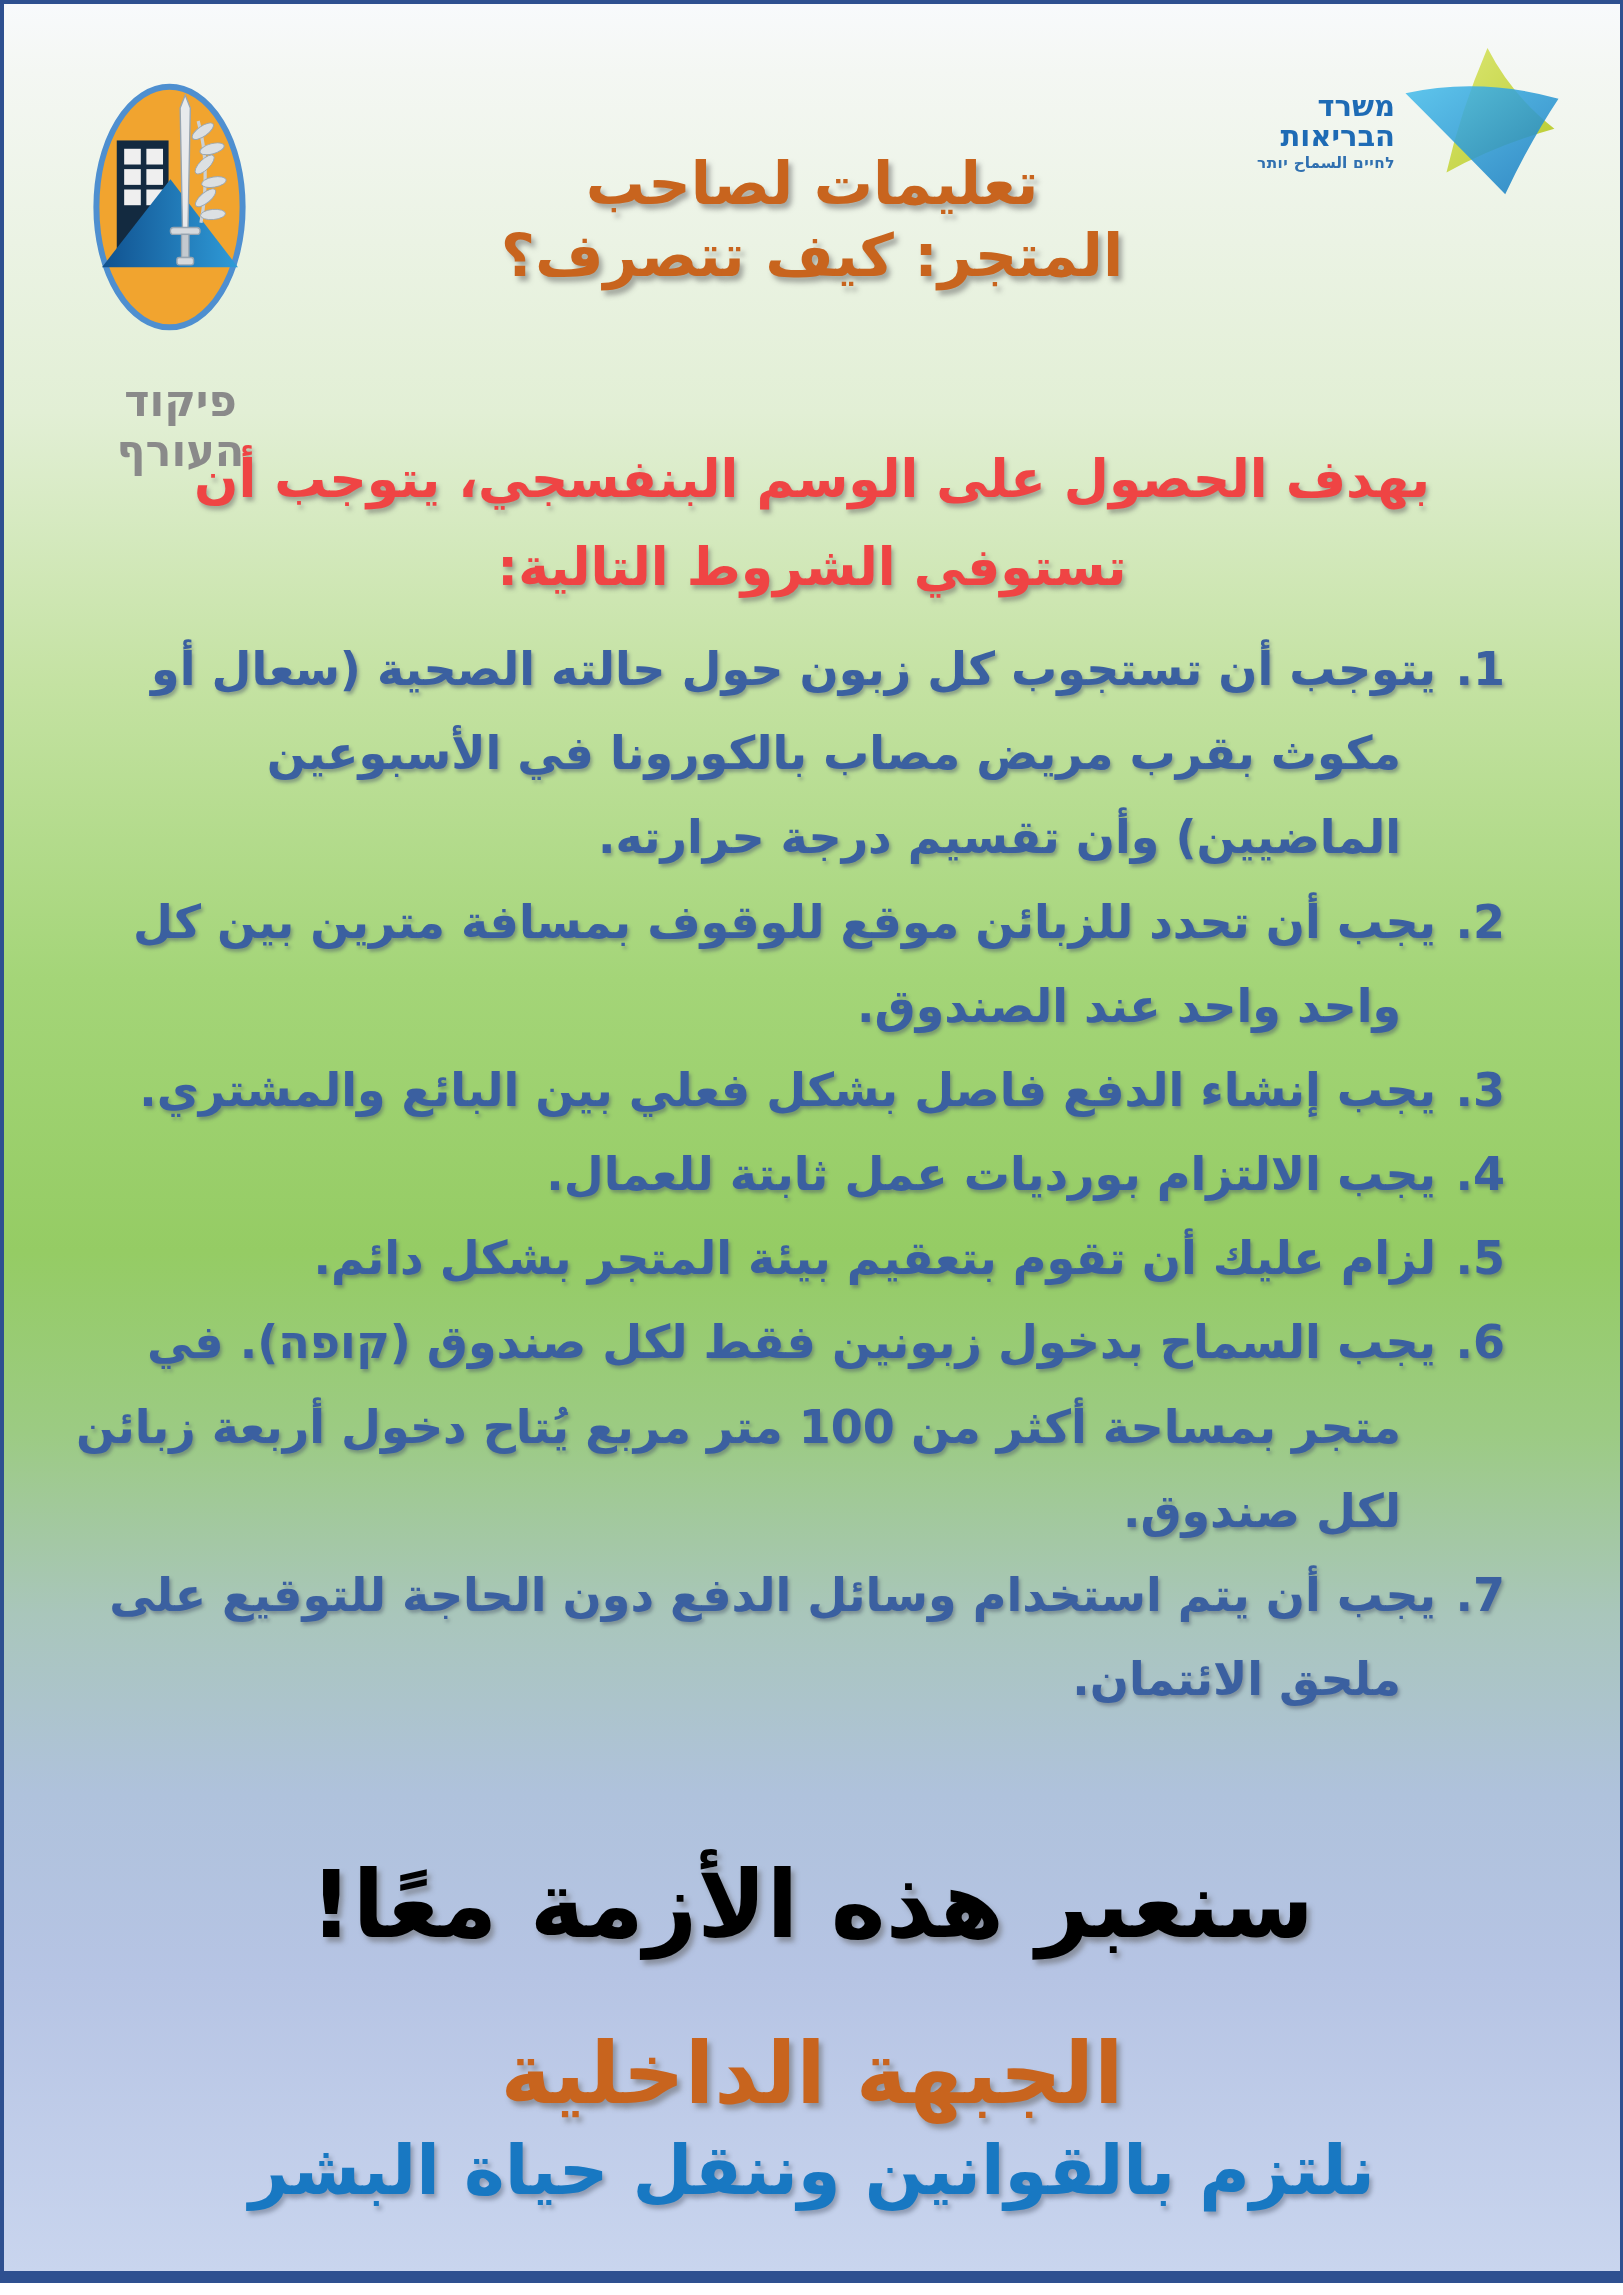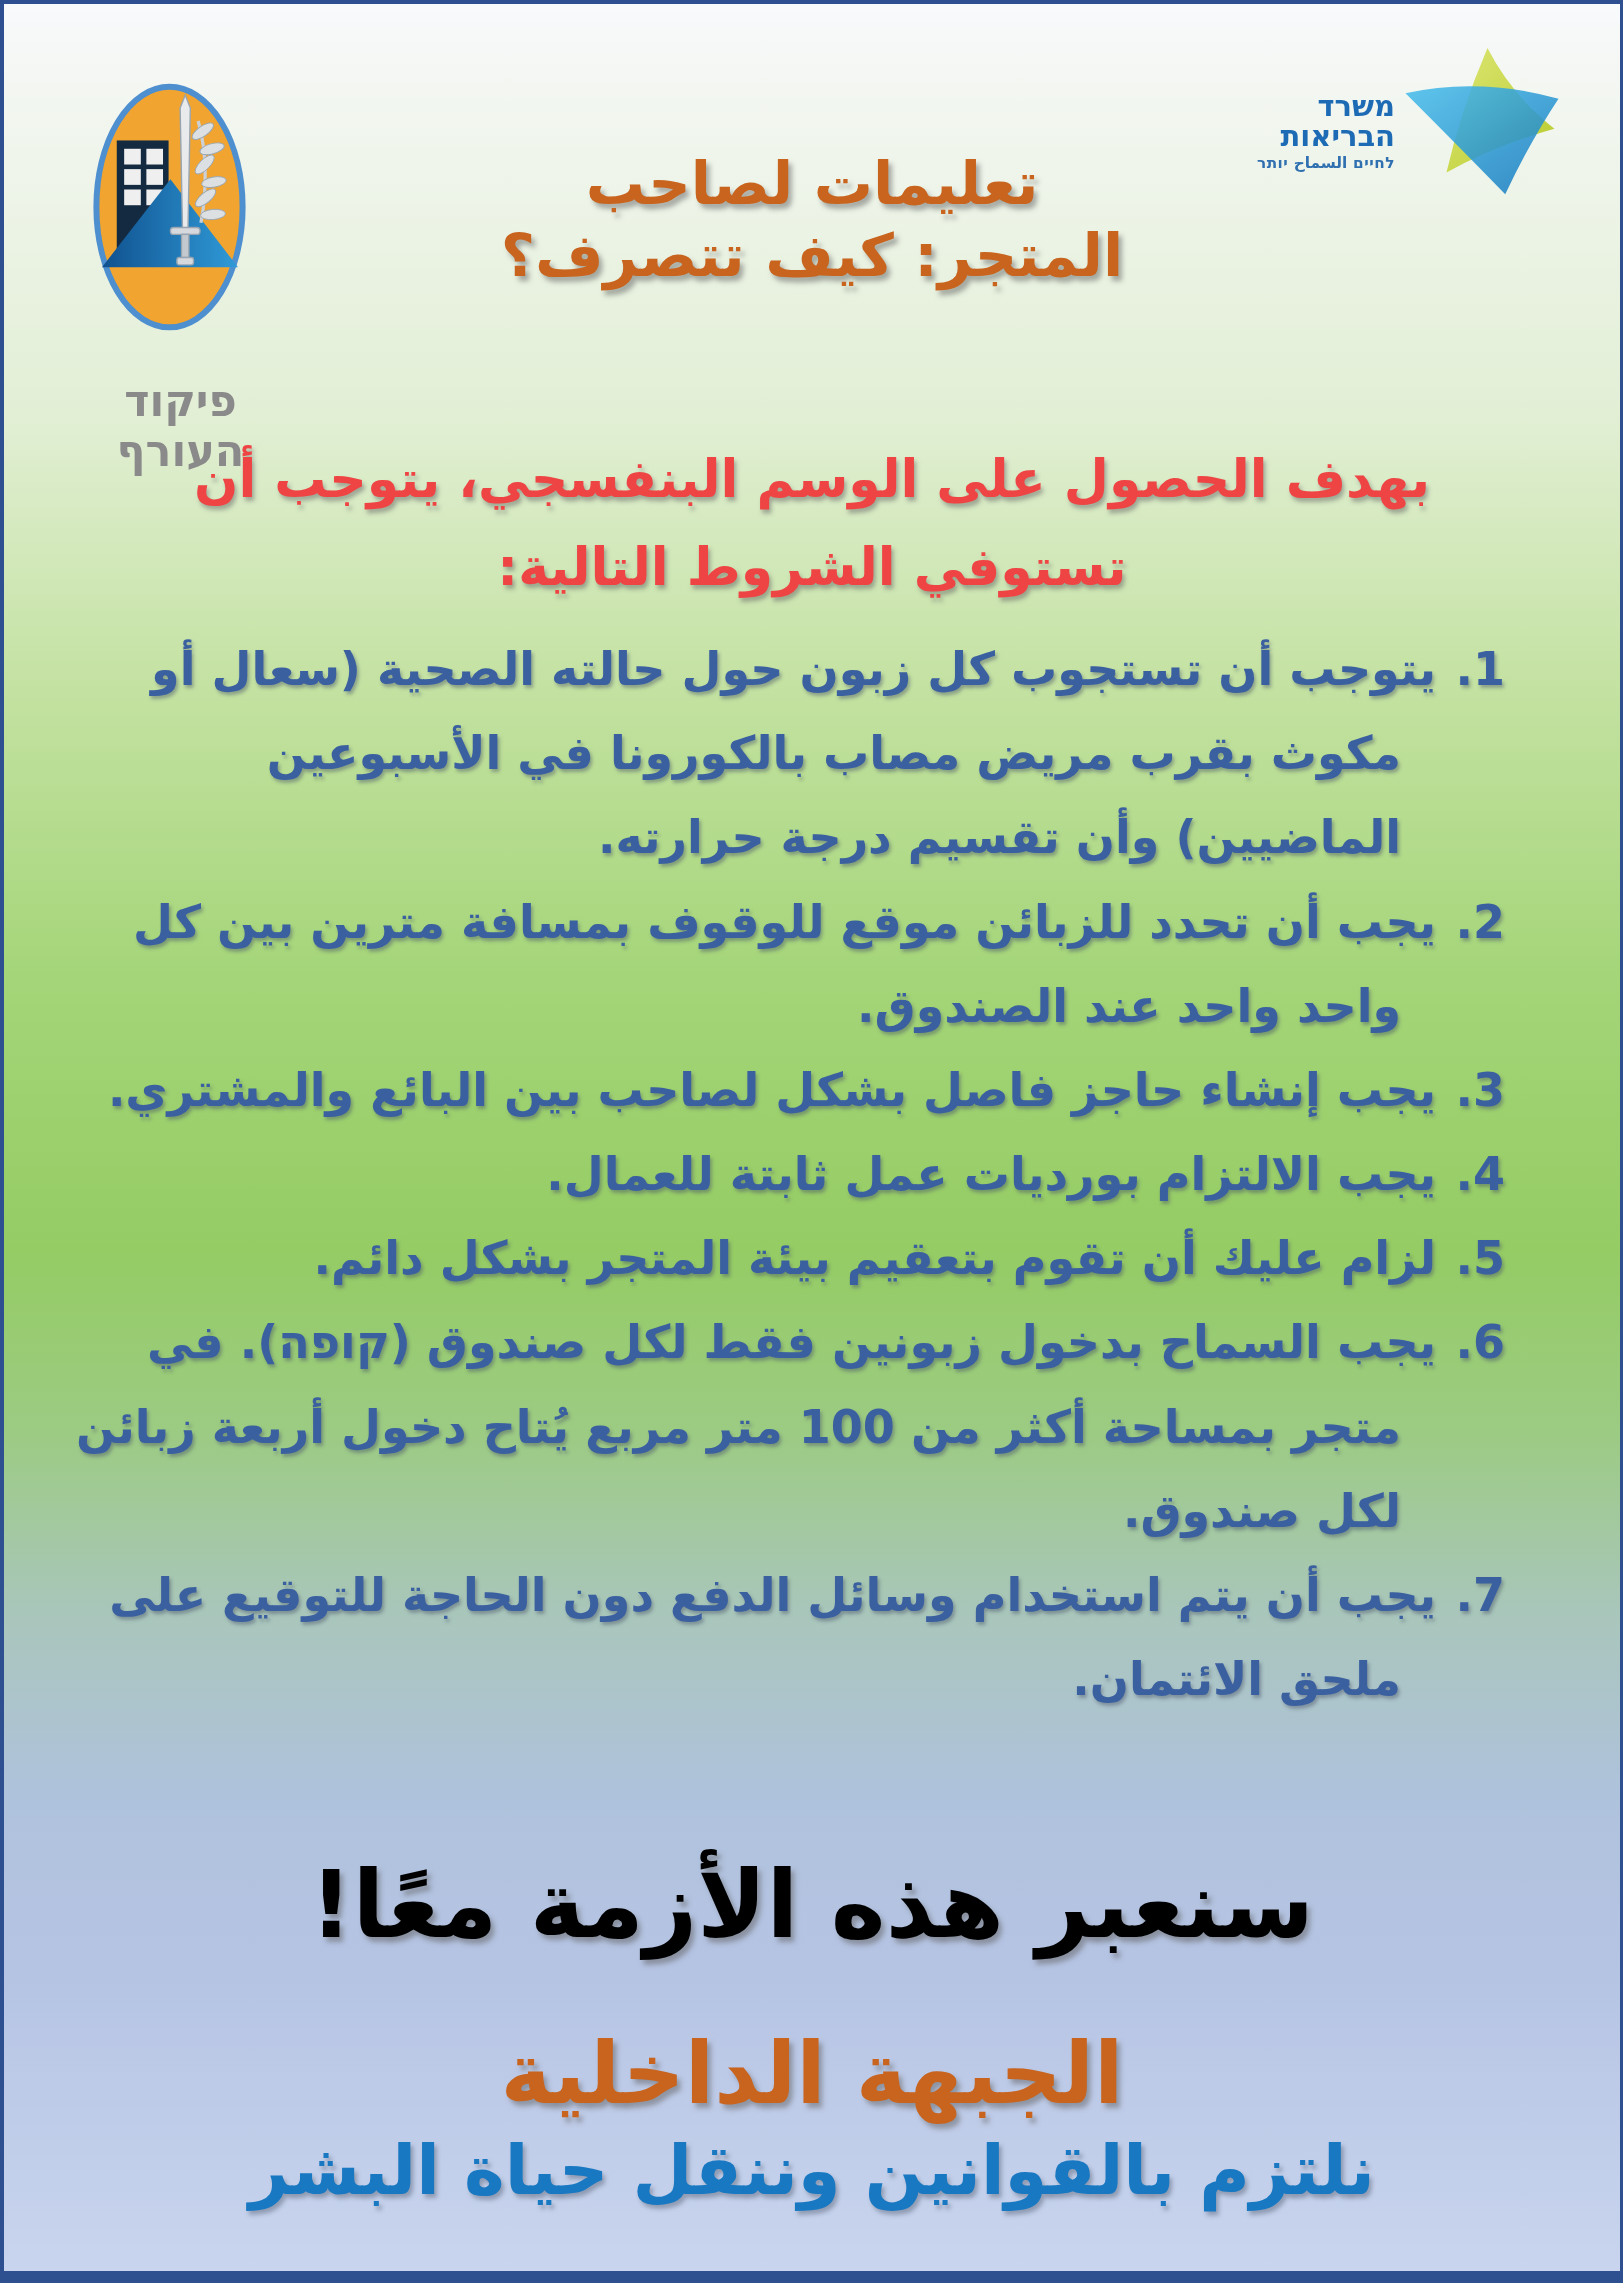--- a/index.html
+++ b/index.html
@@ -129,21 +129,21 @@
   </div>
 
   <div class="abs subtitle">
     <div>بهدف الحصول على الوسم البنفسجي، يتوجب أن</div>
     <div>تستوفي الشروط التالية:</div>
   </div>
 
   <div class="abs list">
     <div class="item"><span class="num">1.</span><span class="txt">يتوجب أن تستجوب كل زبون حول حالته الصحية (سعال أو مكوث بقرب مريض مصاب بالكورونا في الأسبوعين الماضيين) وأن تقسيم درجة حرارته.</span></div>
     <div class="item"><span class="num">2.</span><span class="txt">يجب أن تحدد للزبائن موقع للوقوف بمسافة مترين بين كل واحد واحد عند الصندوق.</span></div>
-    <div class="item"><span class="num">3.</span><span class="txt">يجب إنشاء حاجز فاصل بشكل لصاحب بين البائع والمشتري.</span></div>
+    <div class="item"><span class="num">3.</span><span class="txt">يجب إنشاء الدفع فاصل بشكل فعلي بين البائع والمشتري.</span></div>
     <div class="item"><span class="num">4.</span><span class="txt">يجب الالتزام بورديات عمل ثابتة للعمال.</span></div>
     <div class="item"><span class="num">5.</span><span class="txt">لزام عليك أن تقوم بتعقيم بيئة المتجر بشكل دائم.</span></div>
     <div class="item"><span class="num">6.</span><span class="txt">يجب السماح بدخول زبونين فقط لكل صندوق (קופה). في متجر بمساحة أكثر من 100 متر مربع يُتاح دخول أربعة زبائن لكل صندوق.</span></div>
     <div class="item"><span class="num">7.</span><span class="txt">يجب أن يتم استخدام وسائل الدفع دون الحاجة للتوقيع على ملحق الائتمان.</span></div>
   </div>
 
   <div class="abs slogan1">سنعبر هذه الأزمة معًا!</div>
   <div class="abs slogan2">الجبهة الداخلية</div>
   <div class="abs slogan3">نلتزم بالقوانين وننقل حياة البشر</div>
 </div>

